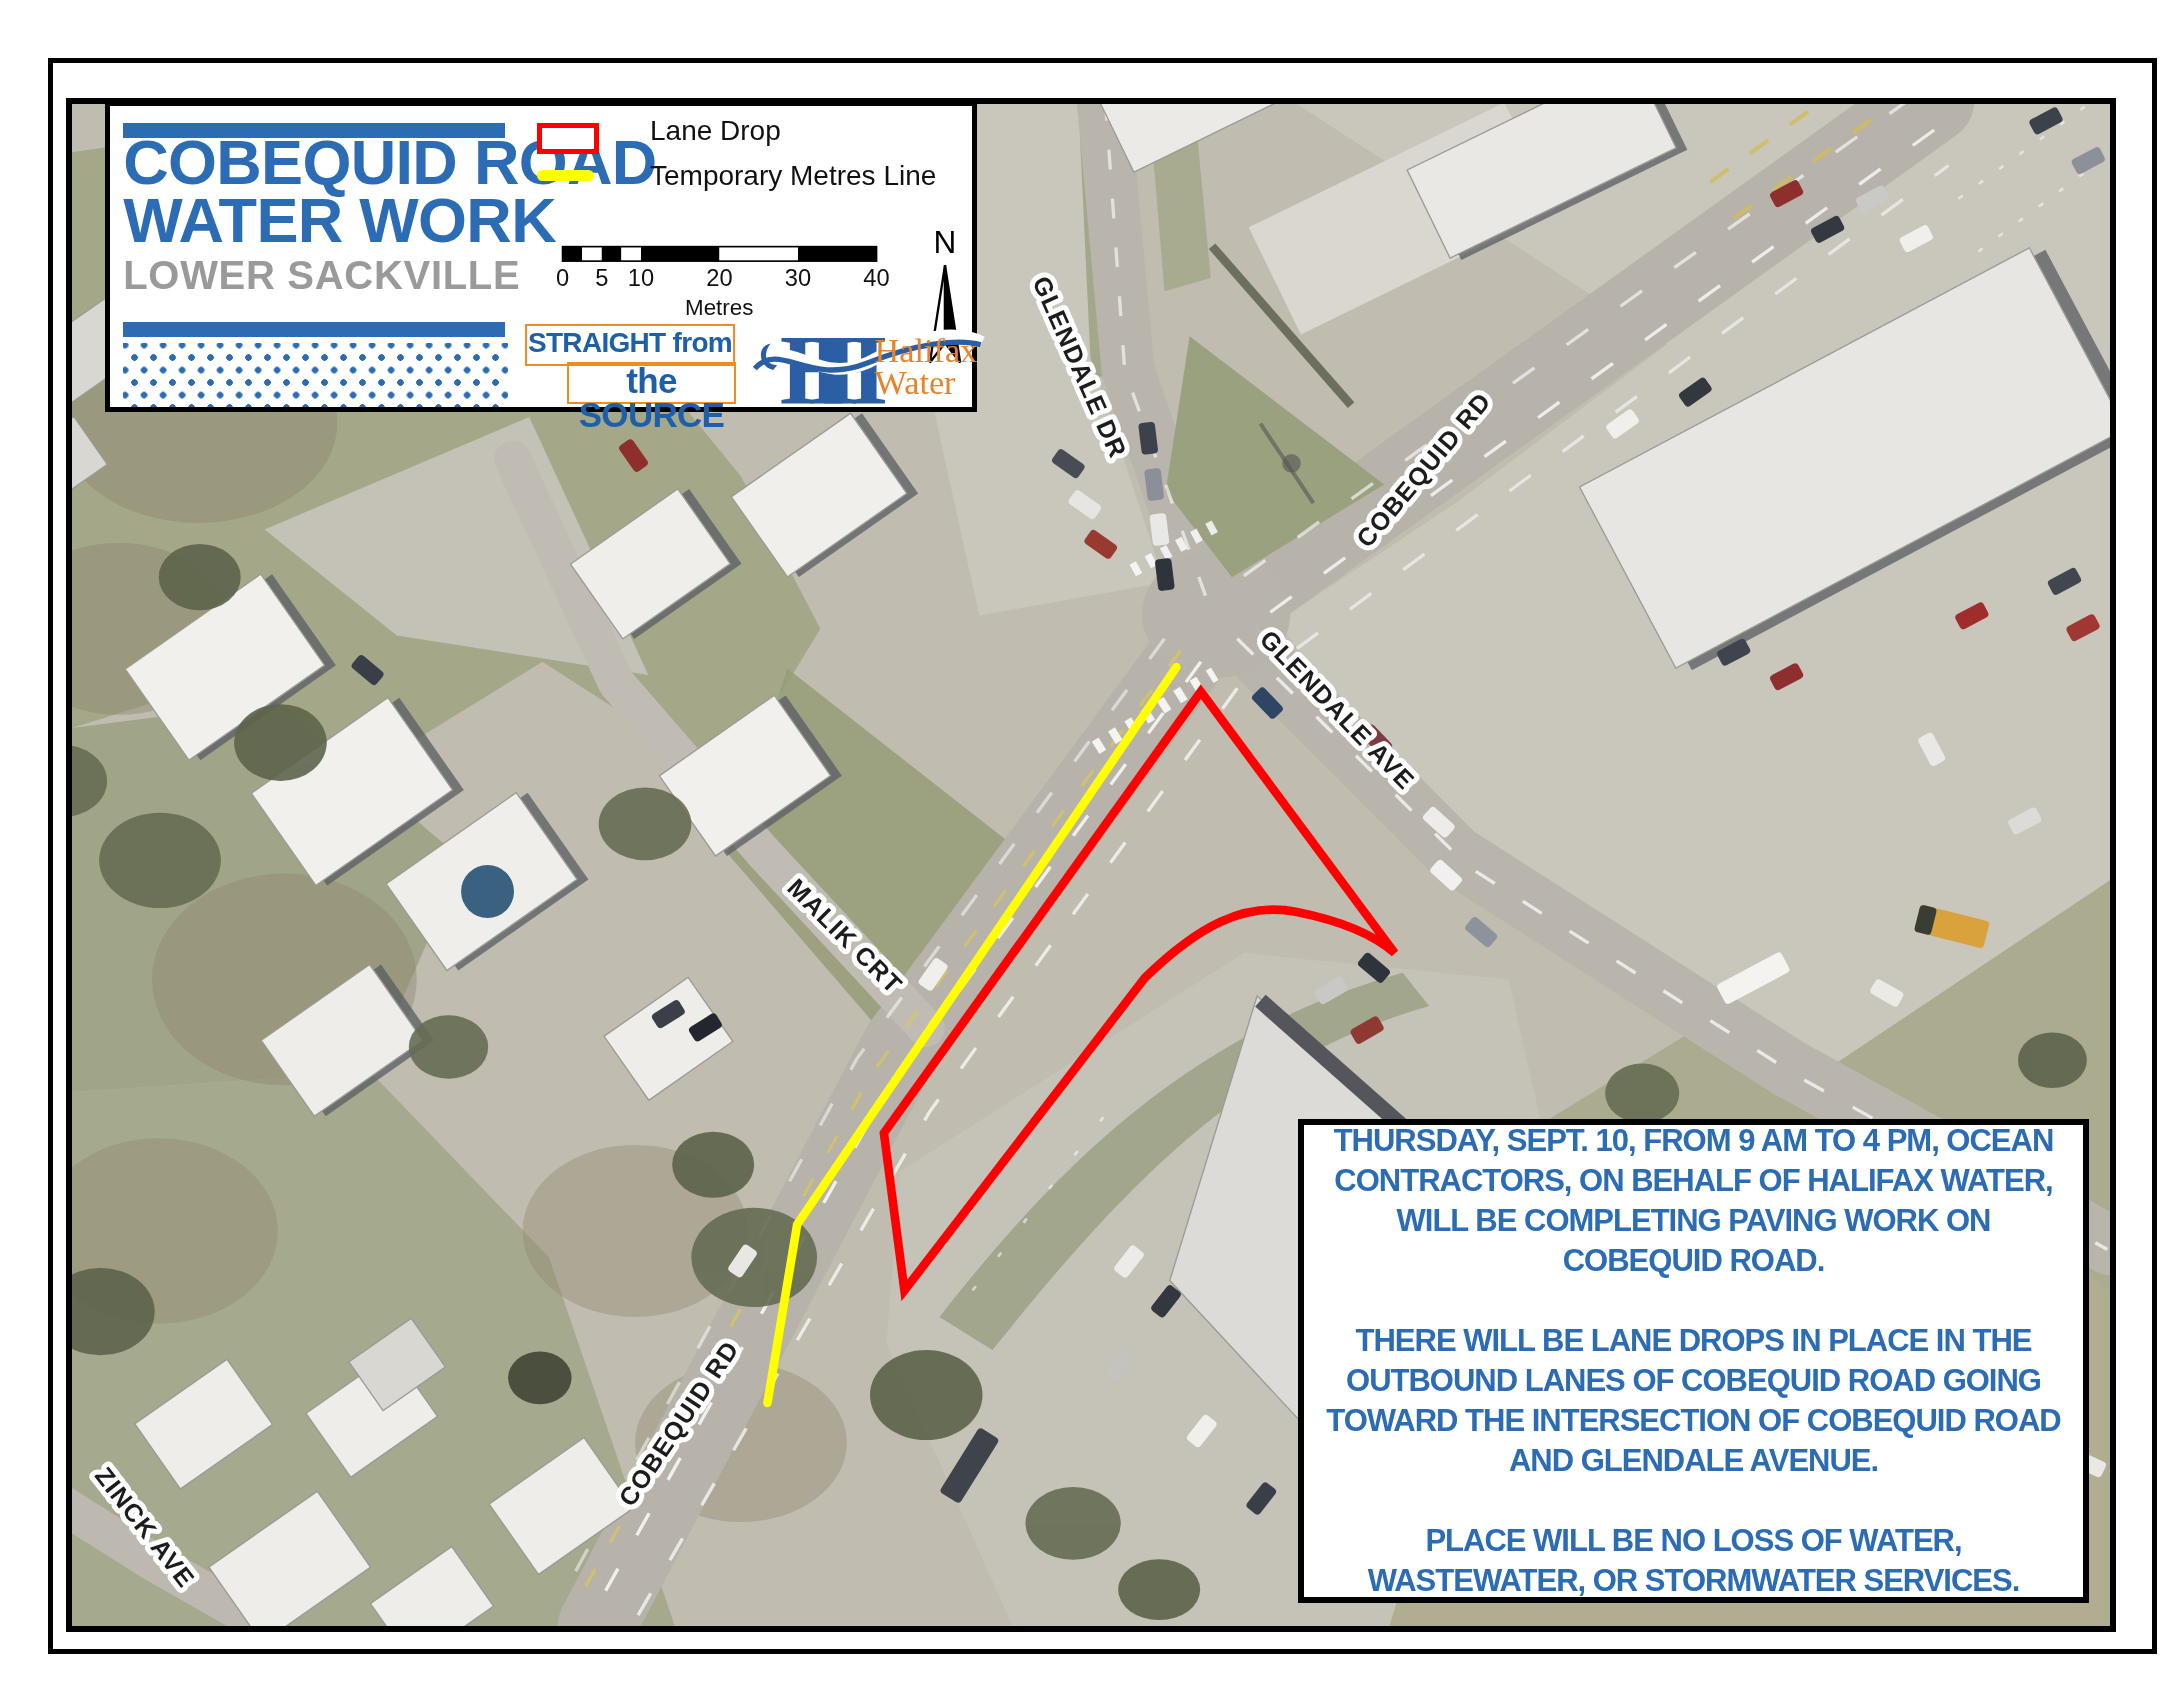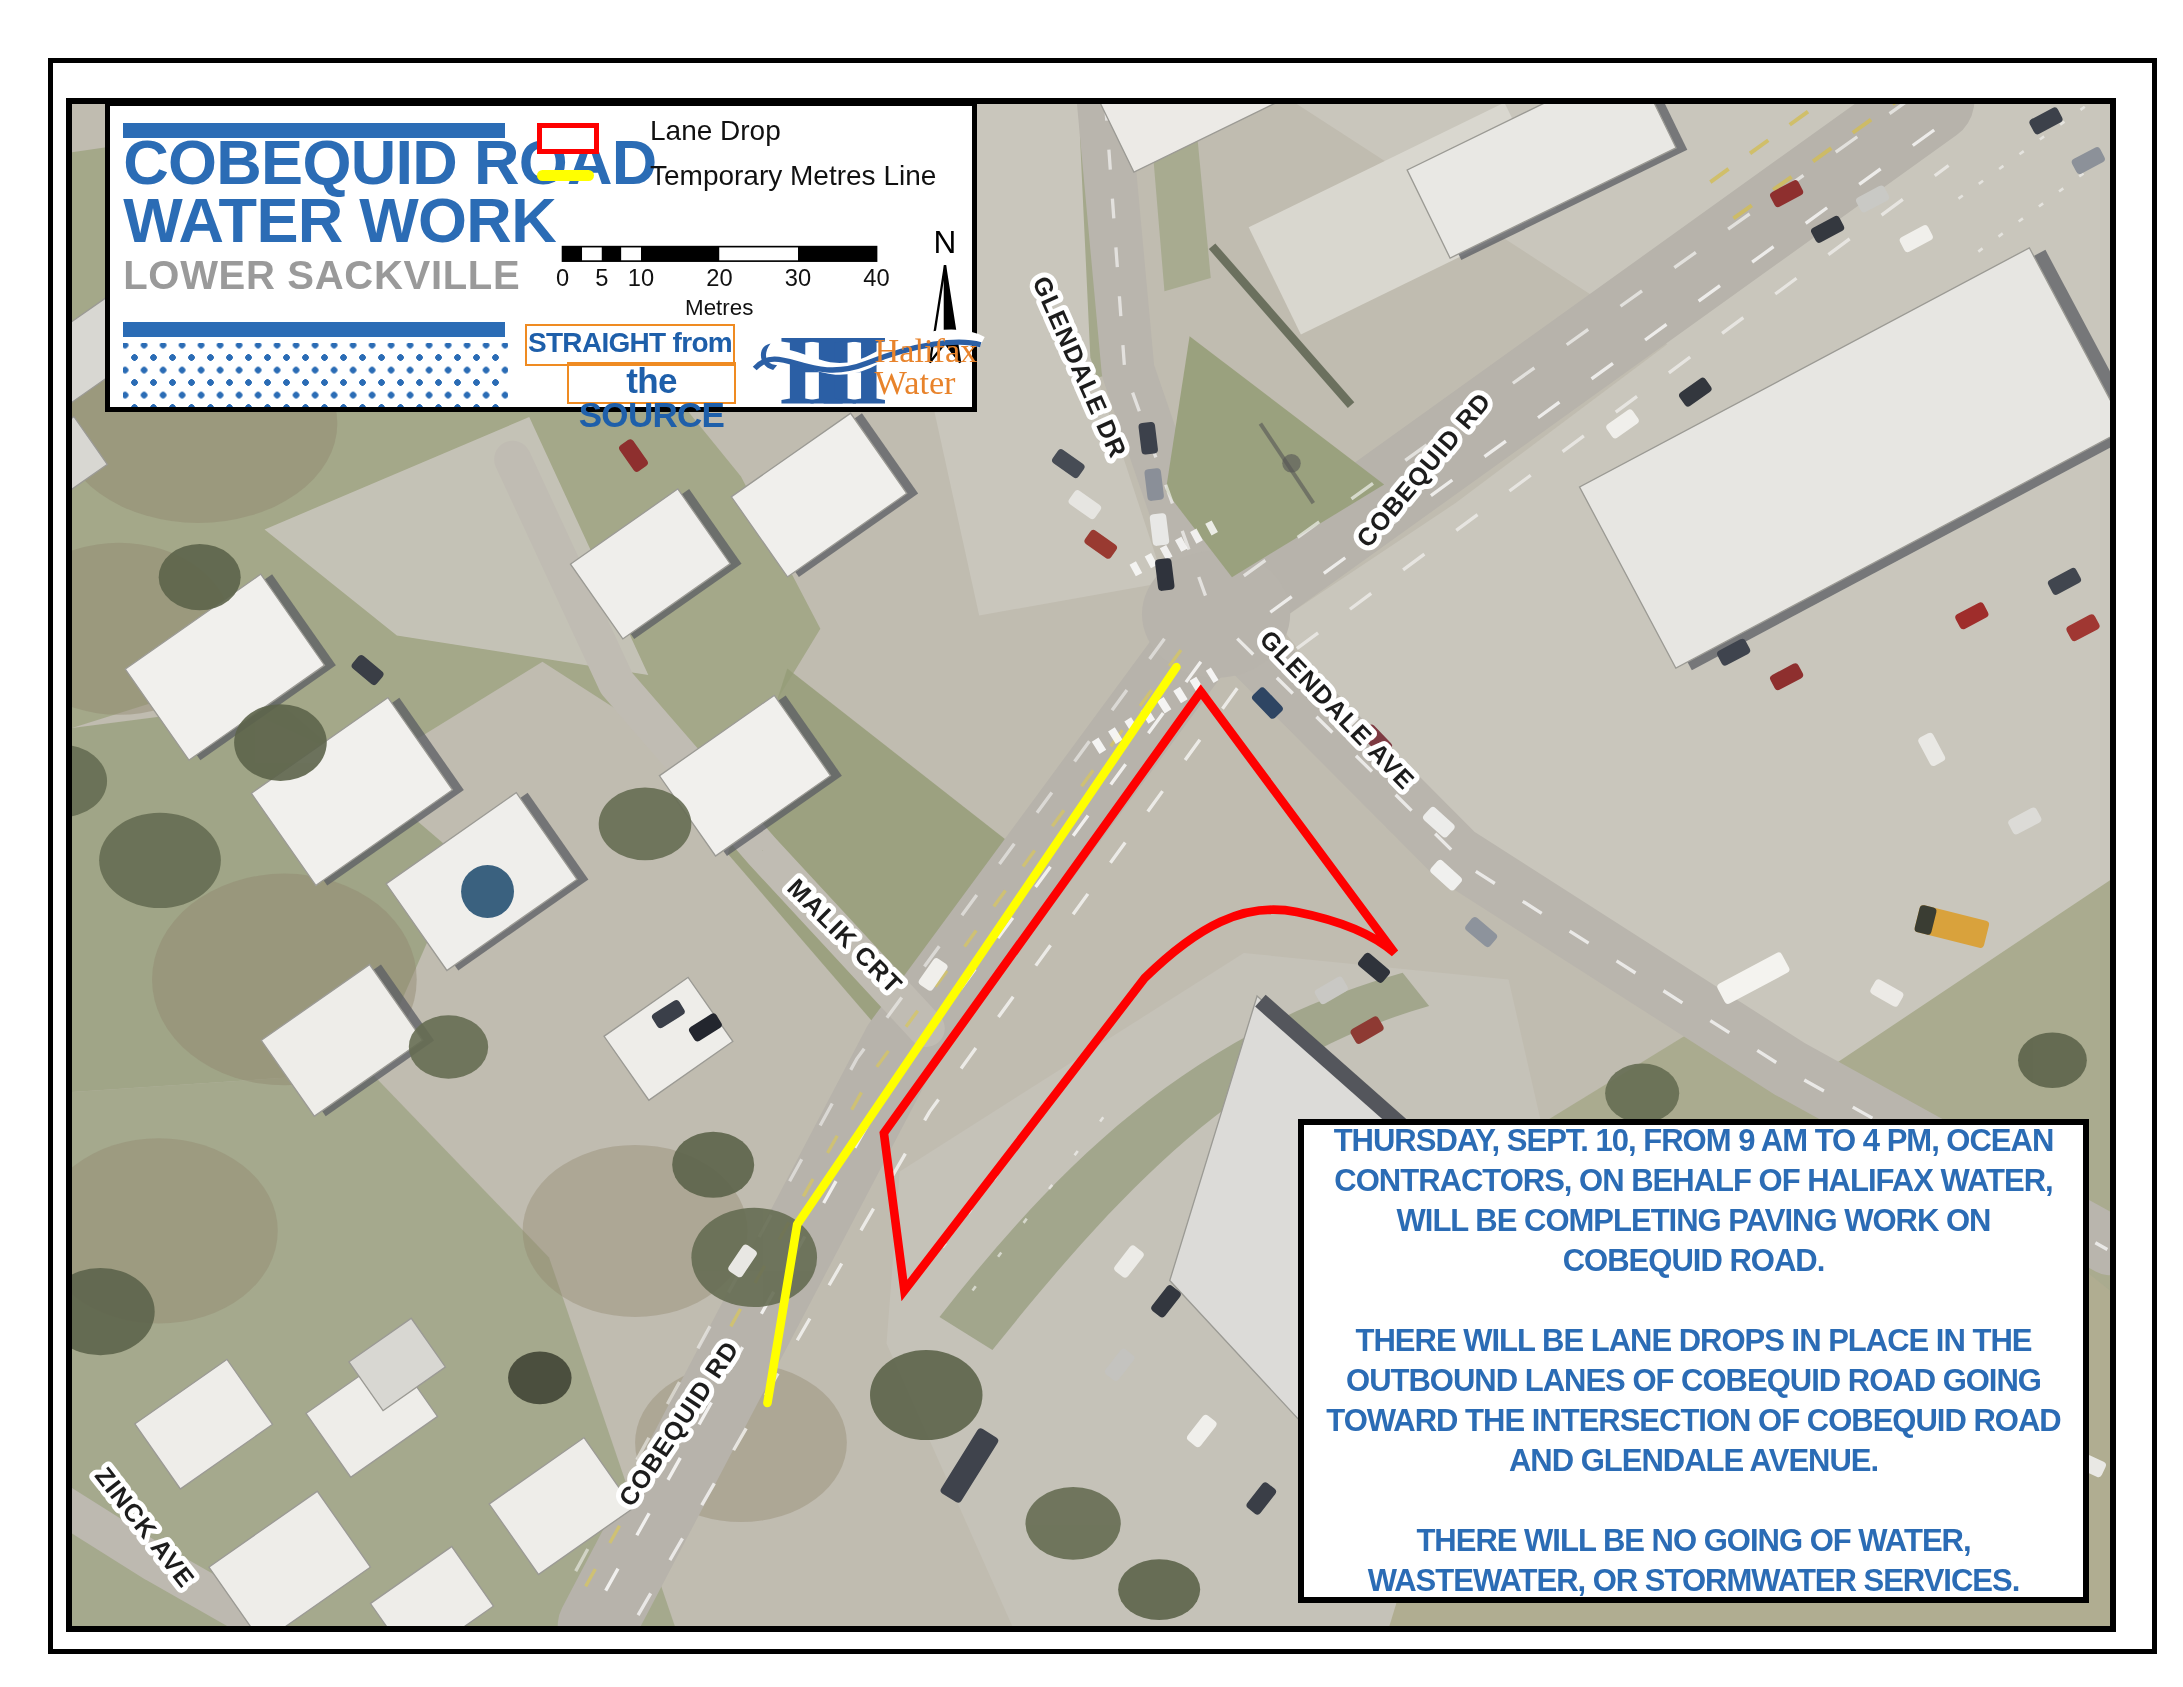--- a/index.html
+++ b/index.html
@@ -428,15 +428,15 @@
     <path d="M -10 98 C 30 55 70 125 160 90 C 235 60 300 52 333 62" fill="none" stroke="#2b5fa5" stroke-width="8"></path>
     <path d="M 18 100 C -4 96 -8 64 14 60 C 2 76 6 92 24 93 Z" fill="#2b5fa5"></path>
     <text class="hw-name" x="172" y="88">Halifax</text>
     <text class="hw-name" x="172" y="136">Water</text>
   </svg>
 </div>
 
 <div class="abs" id="notice-box">
   <p>THURSDAY, SEPT. 10, FROM 9 AM TO 4 PM, OCEAN CONTRACTORS, ON BEHALF OF HALIFAX WATER, WILL BE COMPLETING PAVING WORK ON COBEQUID ROAD.</p>
   <p>THERE WILL BE LANE DROPS IN PLACE IN THE OUTBOUND LANES OF COBEQUID ROAD GOING TOWARD THE INTERSECTION OF COBEQUID ROAD AND GLENDALE AVENUE.</p>
-  <p>THERE WILL BE NO GOING OF WATER, WASTEWATER, OR STORMWATER SERVICES.</p>
+  <p>PLACE WILL BE NO LOSS OF WATER, WASTEWATER, OR STORMWATER SERVICES.</p>
 </div>
 
 
 </body></html>

